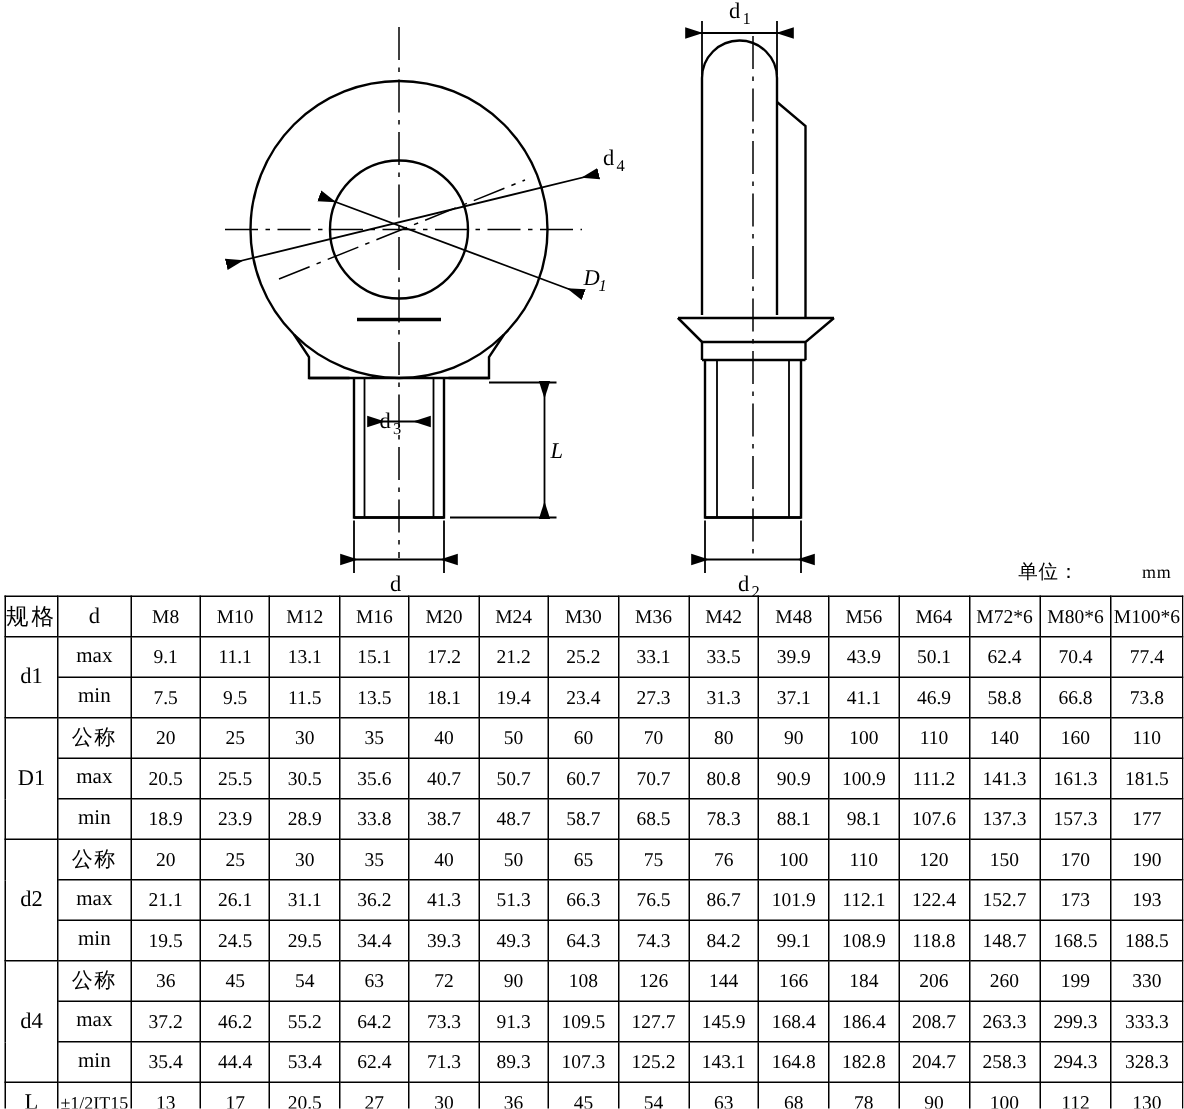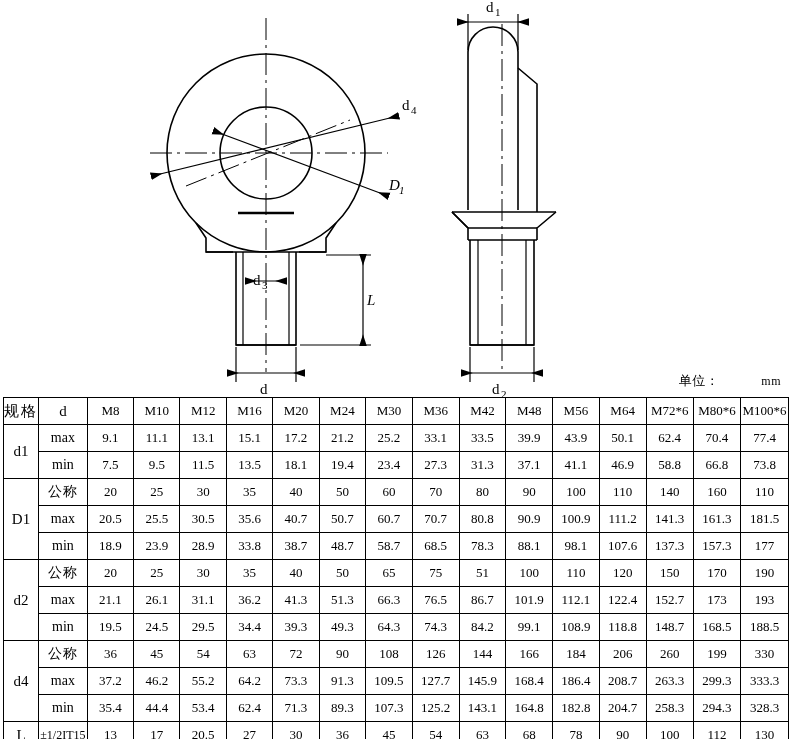--- a/index.html
+++ b/index.html
@@ -343,21 +343,21 @@
         <td class="lbl-group" rowspan="3">d2</td>
         <td class="lbl-sub sub-cn">公称</td>
         <td class="val">20</td>
         <td class="val">25</td>
         <td class="val">30</td>
         <td class="val">35</td>
         <td class="val">40</td>
         <td class="val">50</td>
         <td class="val">65</td>
         <td class="val">75</td>
-        <td class="val">51</td>
+        <td class="val">76</td>
         <td class="val">100</td>
         <td class="val">110</td>
         <td class="val">120</td>
         <td class="val">150</td>
         <td class="val">170</td>
         <td class="val">190</td>
       </tr>
       <tr>
         <td class="lbl-sub">max</td>
         <td class="val">21.1</td>

